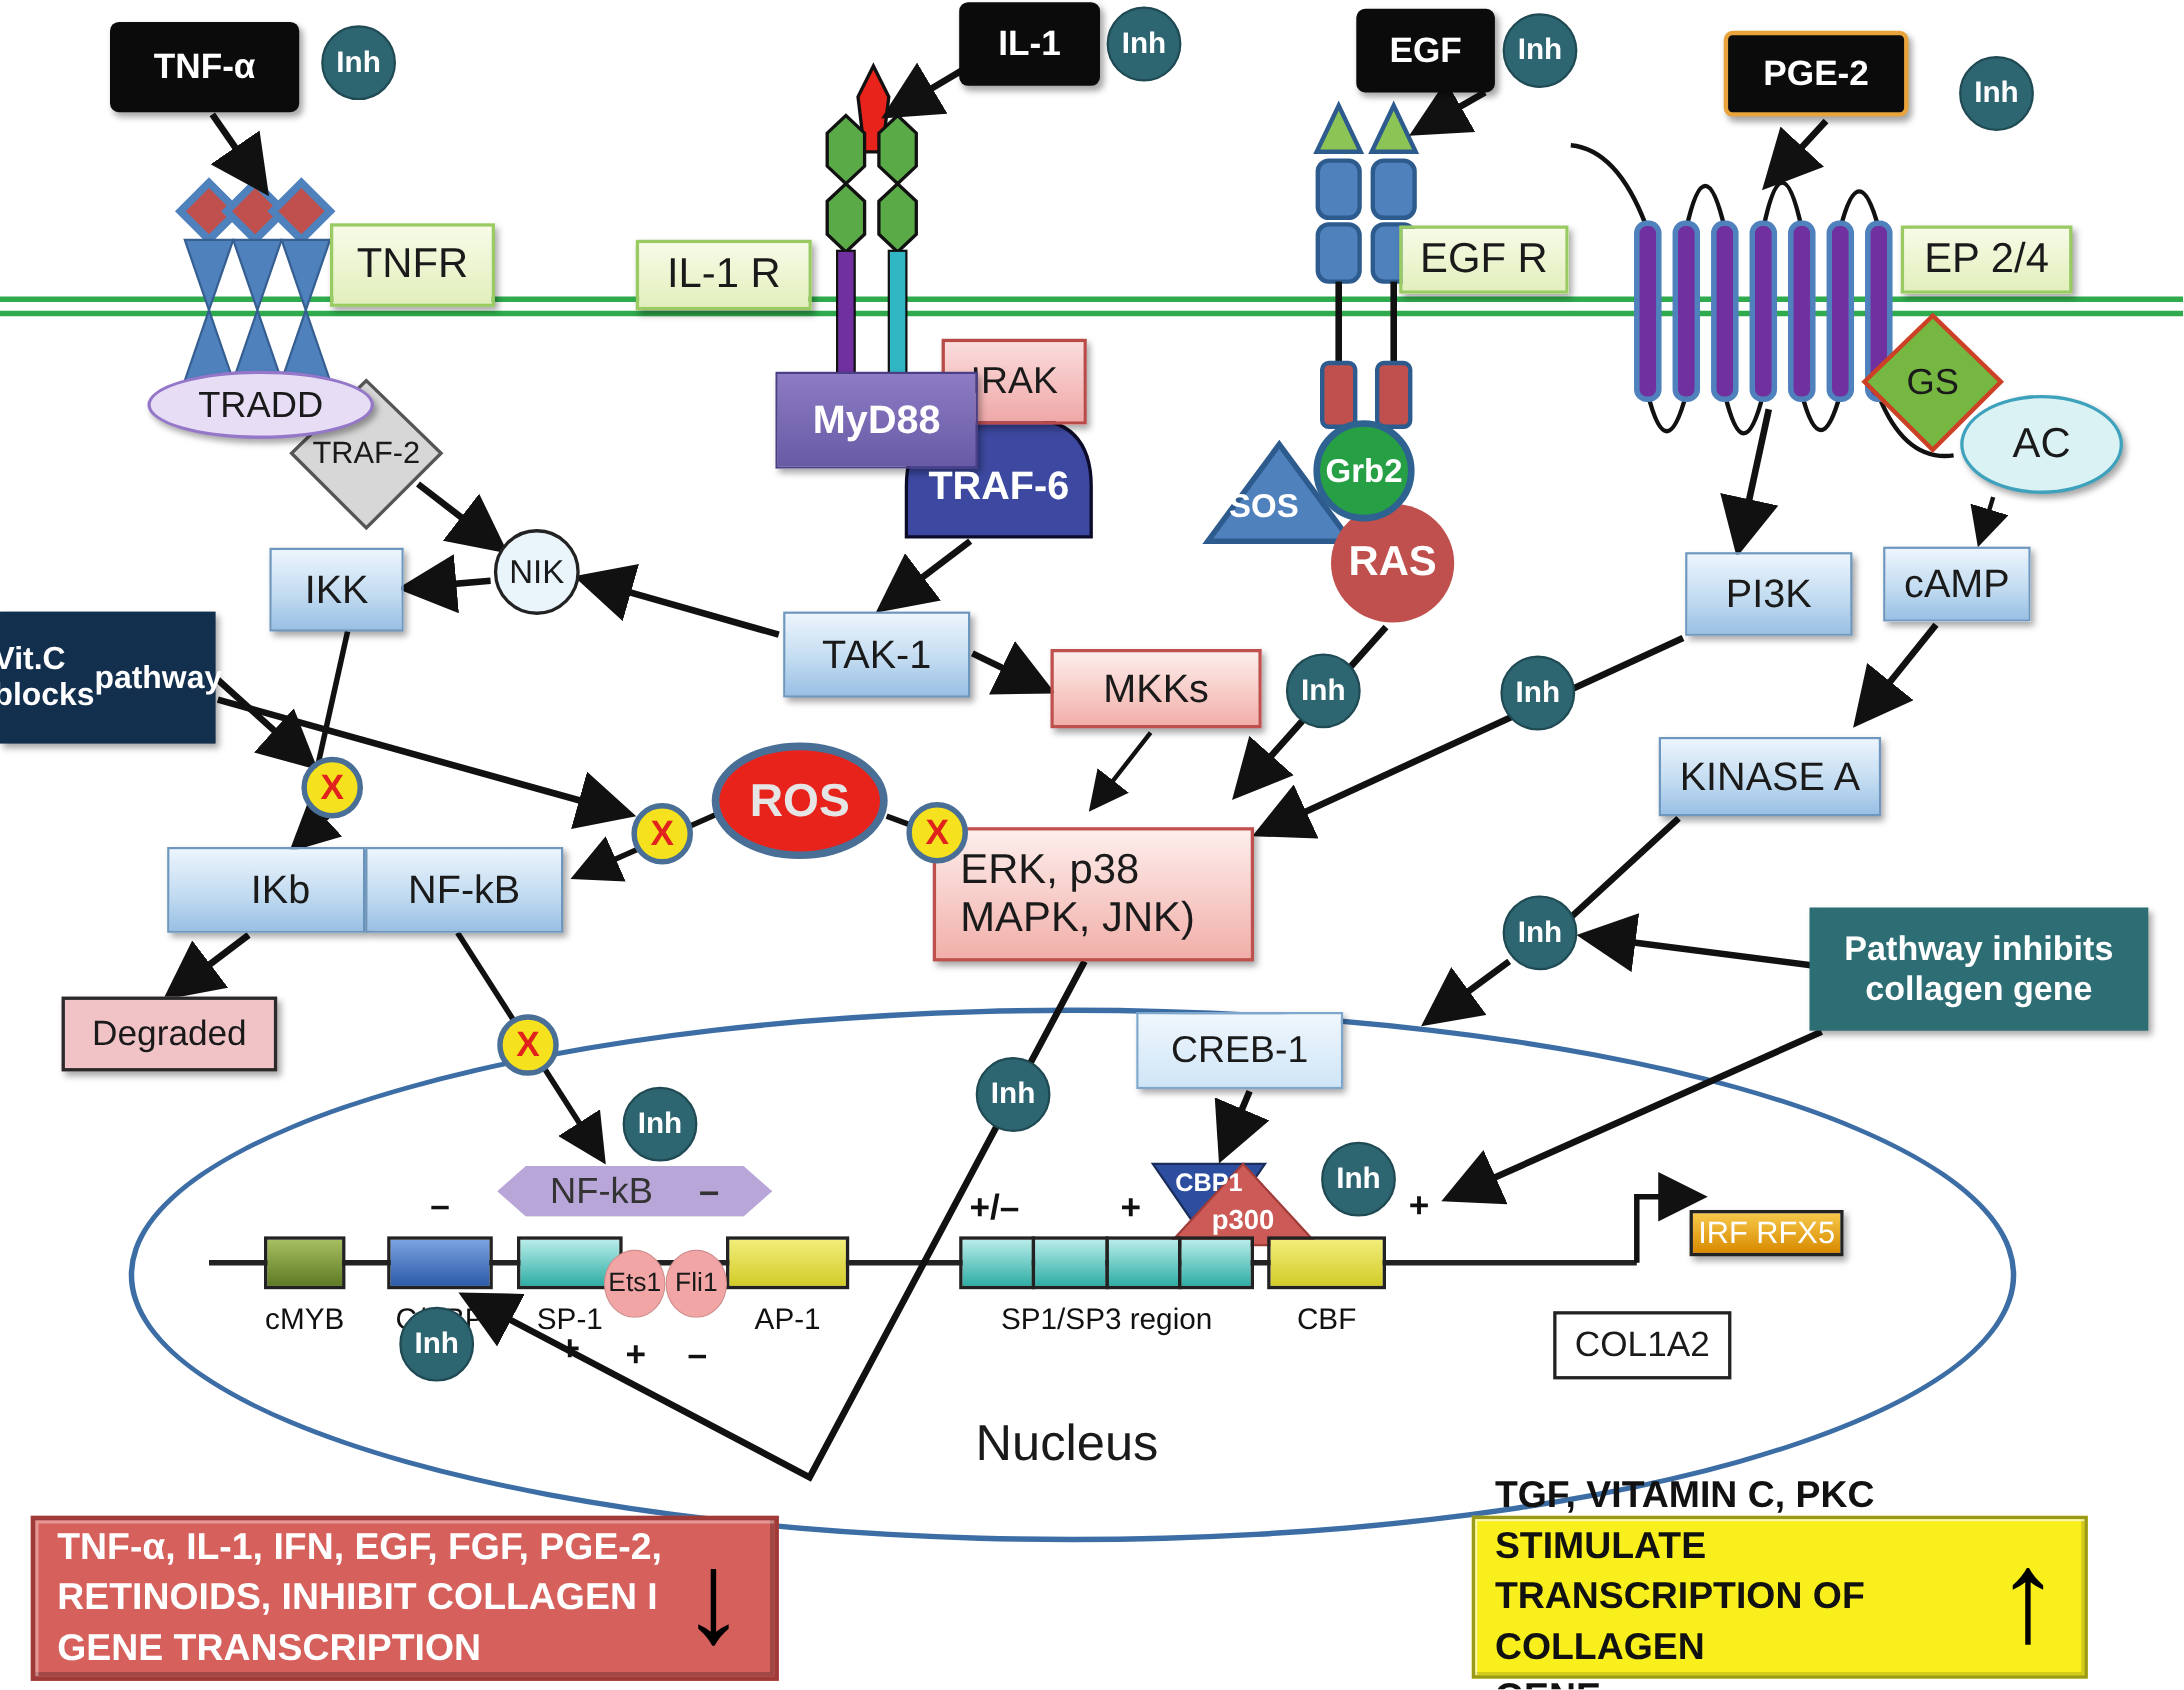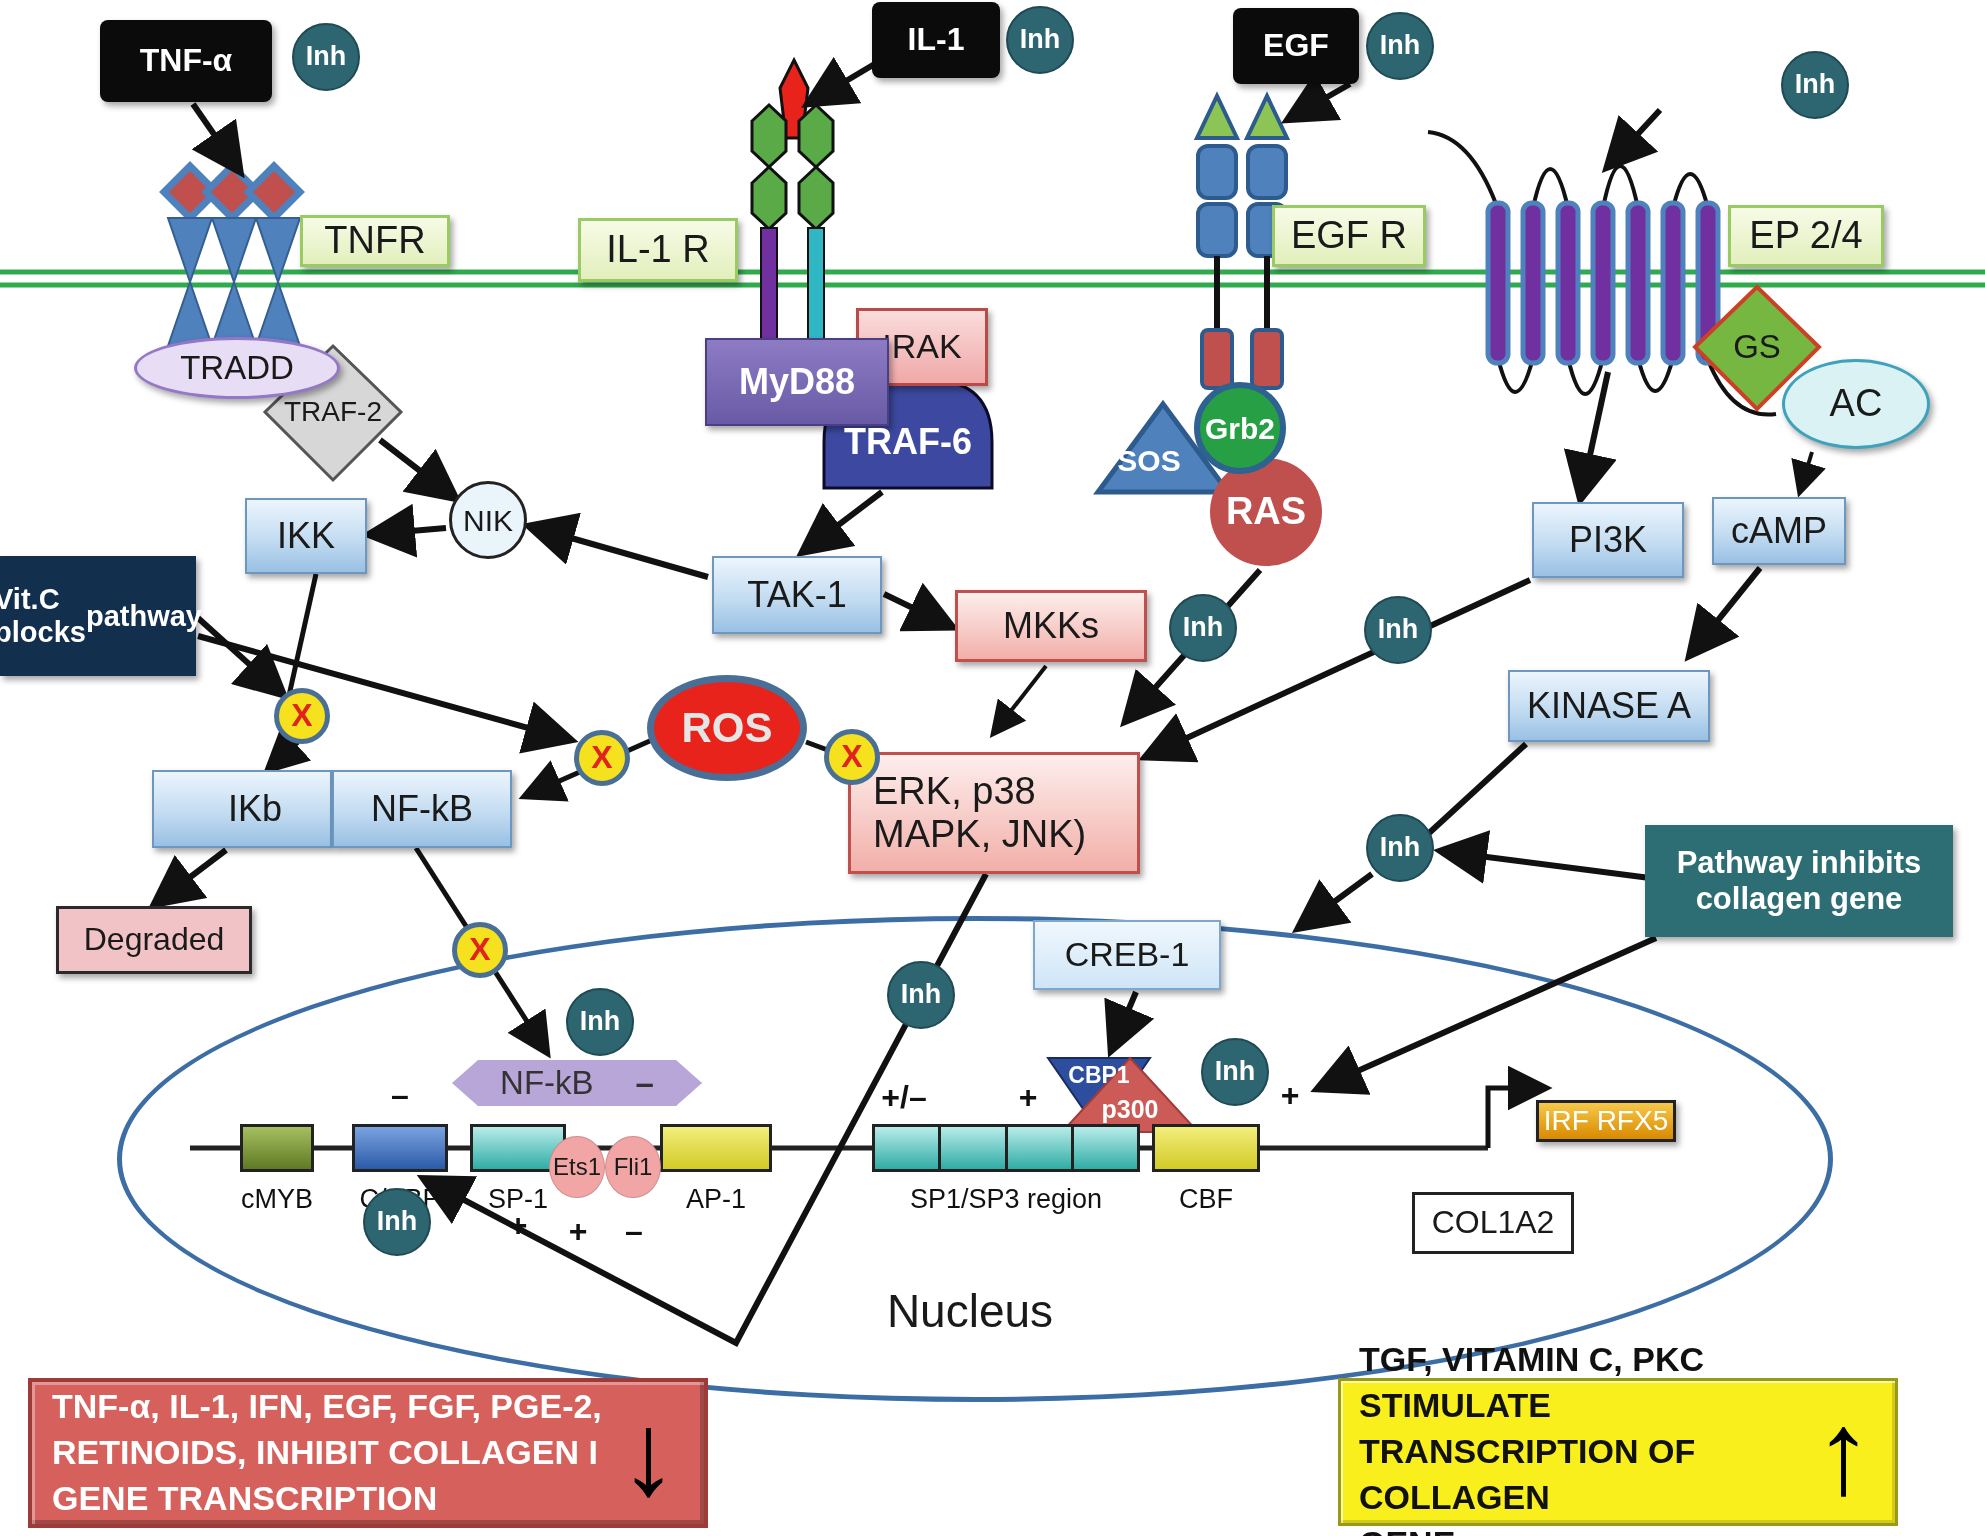--- a/index.html
+++ b/index.html
@@ -173,23 +173,24 @@
 
   <div class="abs lbl blackbox shadow topbox" style="left:100px;top:20px;width:172px;height:82px;">TNF-α</div>
   <div class="abs lbl inh" style="left:292px;top:23px;">Inh</div>
 
   <div class="abs lbl blackbox shadow topbox" style="left:872px;top:2px;width:128px;height:76px;">IL-1</div>
   <div class="abs lbl inh" style="left:1006px;top:6px;">Inh</div>
 
   <div class="abs lbl blackbox shadow topbox" style="left:1233px;top:8px;width:126px;height:76px;">EGF</div>
   <div class="abs lbl inh" style="left:1366px;top:12px;">Inh</div>
 
+  <div class="abs lbl blackbox shadow topbox pge2border" style="left:1567px;top:28px;width:168px;height:78px;">PGE-2</div>
   <div class="abs lbl inh" style="left:1781px;top:51px;">Inh</div>
 
-  <div class="abs lbl grnlabel shadow topbox" style="left:300px;top:215px;width:150px;height:52px;">TNFR</div>
+  <div class="abs lbl grnlabel shadow topbox" style="left:300px;top:203px;width:150px;height:76px;">TNFR</div>
   <div class="abs lbl grnlabel shadow topbox" style="left:578px;top:218px;width:160px;height:64px;">IL-1 R</div>
   <div class="abs lbl grnlabel shadow topbox" style="left:1272px;top:205px;width:154px;height:62px;">EGF R</div>
   <div class="abs lbl grnlabel shadow topbox" style="left:1728px;top:205px;width:156px;height:62px;">EP 2/4</div>
 
   <div class="abs lbl traddell shadow" style="left:134px;top:337px;width:206px;height:62px;">TRADD</div>
   <div class="abs lbl" style="left:263px;top:392px;width:140px;height:40px;font-size:28px;z-index:5;">TRAF-2</div>
   <div class="abs lbl nikcircle" style="left:449px;top:481px;width:78px;height:78px;">NIK</div>
   <div class="abs lbl bluebox shadow topbox" style="left:245px;top:498px;width:122px;height:76px;">IKK</div>
 
   <div class="abs lbl irakbox shadow topbox" style="left:856px;top:308px;width:132px;height:78px;">IRAK</div>

